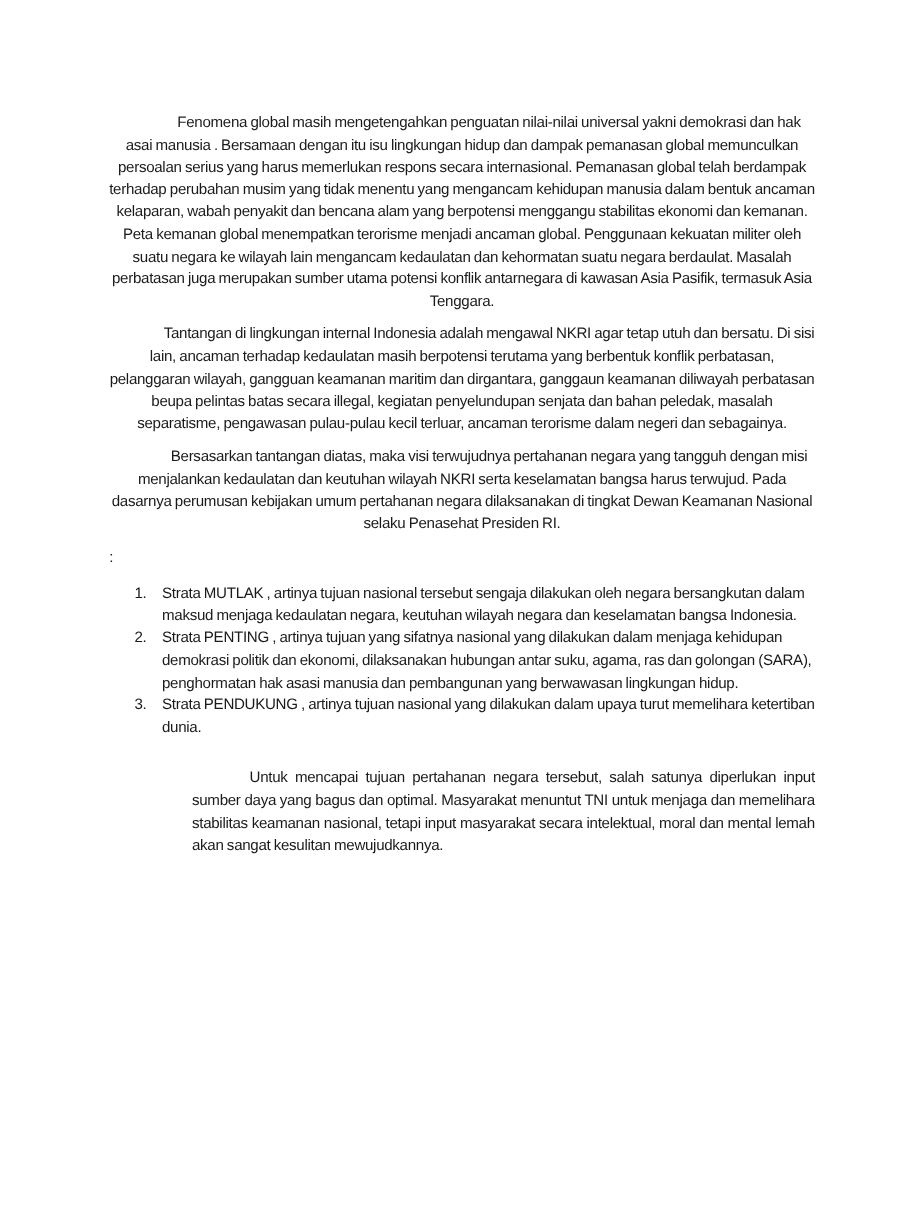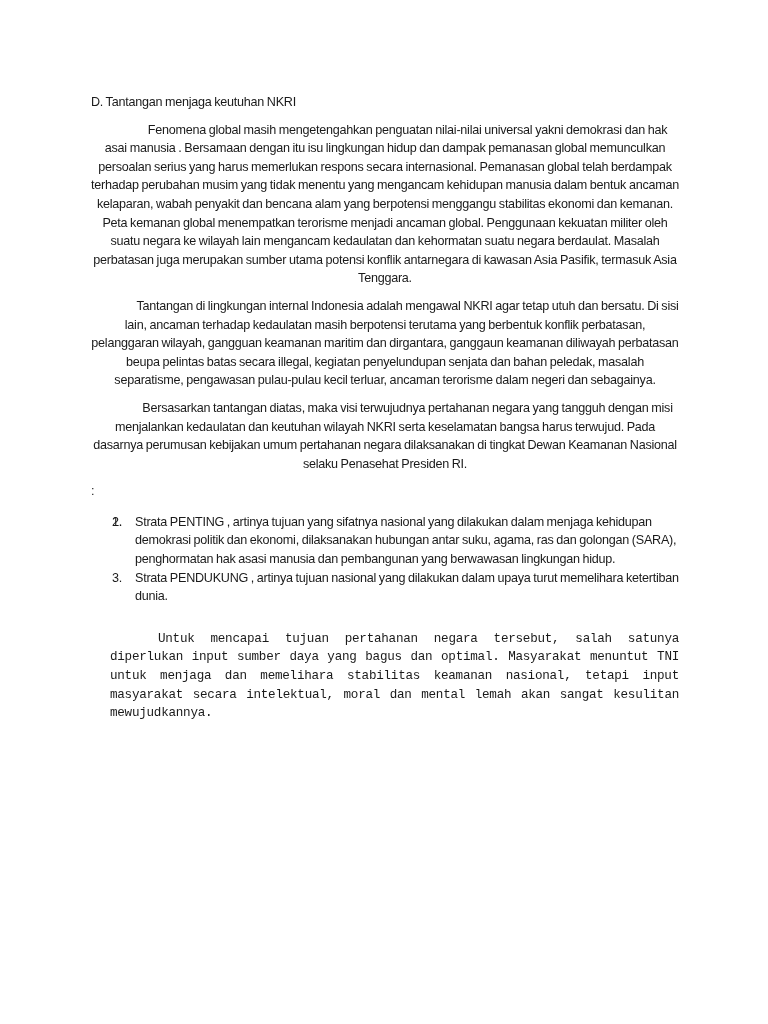--- a/index.html
+++ b/index.html
@@ -54,45 +54,44 @@
       position: relative;
       padding-left: 44px;
       margin: 0;
     }
     .list-num {
       position: absolute;
       left: 21px;
       top: 0;
     }
     .para-final {
-      margin: 24px 0 0 19px;
+      margin: 24px 0 0 69px;
       text-indent: 48px;
       text-align: justify;
-      font-family: Liberation Mono, monospace;
     }
   </style>
 </head>
 <body>
 
 <div class="page">
   <div class="doc-body">
 
-    <p class="heading">D. Tantangan menjaga keutuhan NKRI</p>
 
     <p class="para">Fenomena global masih mengetengahkan penguatan nilai-nilai universal yakni demokrasi dan hak asai manusia . Bersamaan dengan itu isu lingkungan hidup dan dampak pemanasan global memunculkan persoalan serius yang harus memerlukan respons secara internasional. Pemanasan global telah berdampak terhadap perubahan musim yang  tidak menentu yang  mengancam kehidupan manusia dalam bentuk ancaman kelaparan, wabah penyakit dan bencana alam yang berpotensi menggangu stabilitas ekonomi dan kemanan. Peta kemanan global menempatkan terorisme menjadi ancaman global. Penggunaan kekuatan militer oleh suatu negara ke wilayah lain mengancam kedaulatan dan kehormatan suatu negara berdaulat. Masalah perbatasan juga merupakan sumber utama potensi konflik antarnegara di kawasan Asia Pasifik, termasuk Asia Tenggara.</p>
 
     <p class="para">Tantangan di lingkungan internal Indonesia adalah mengawal NKRI agar tetap utuh dan bersatu. Di sisi lain, ancaman terhadap kedaulatan masih berpotensi terutama yang berbentuk konflik perbatasan, pelanggaran wilayah, gangguan keamanan maritim dan dirgantara, ganggaun keamanan diliwayah perbatasan beupa pelintas batas secara illegal, kegiatan penyelundupan senjata dan bahan peledak, masalah separatisme, pengawasan pulau-pulau kecil terluar, ancaman terorisme dalam negeri dan sebagainya.</p>
 
     <p class="para">Bersasarkan tantangan diatas, maka visi terwujudnya pertahanan negara yang tangguh dengan misi menjalankan kedaulatan dan keutuhan wilayah NKRI serta keselamatan bangsa harus terwujud. Pada dasarnya perumusan kebijakan umum pertahanan negara dilaksanakan di tingkat Dewan Keamanan Nasional selaku Penasehat Presiden RI.</p>
 
     <p class="para-last-line-colon">:</p>
 
     <ol class="list">
       <li class="list-item">
         <span class="list-num">1.</span>
+        <span>Strata MUTLAK , artinya tujuan nasional tersebut sengaja dilakukan oleh negara bersangkutan dalam maksud menjaga kedaulatan negara, keutuhan wilayah negara dan keselamatan bangsa Indonesia.</span>
       </li>
       <li class="list-item">
         <span class="list-num">2.</span>
         <span>Strata PENTING , artinya tujuan yang sifatnya nasional yang dilakukan dalam menjaga kehidupan demokrasi politik dan ekonomi, dilaksanakan hubungan antar suku, agama, ras dan golongan (SARA), penghormatan hak asasi manusia dan pembangunan yang berwawasan lingkungan hidup.</span>
       </li>
       <li class="list-item">
         <span class="list-num">3.</span>
         <span>Strata PENDUKUNG , artinya tujuan nasional yang dilakukan dalam upaya turut memelihara ketertiban dunia.</span>
       </li>
     </ol>

